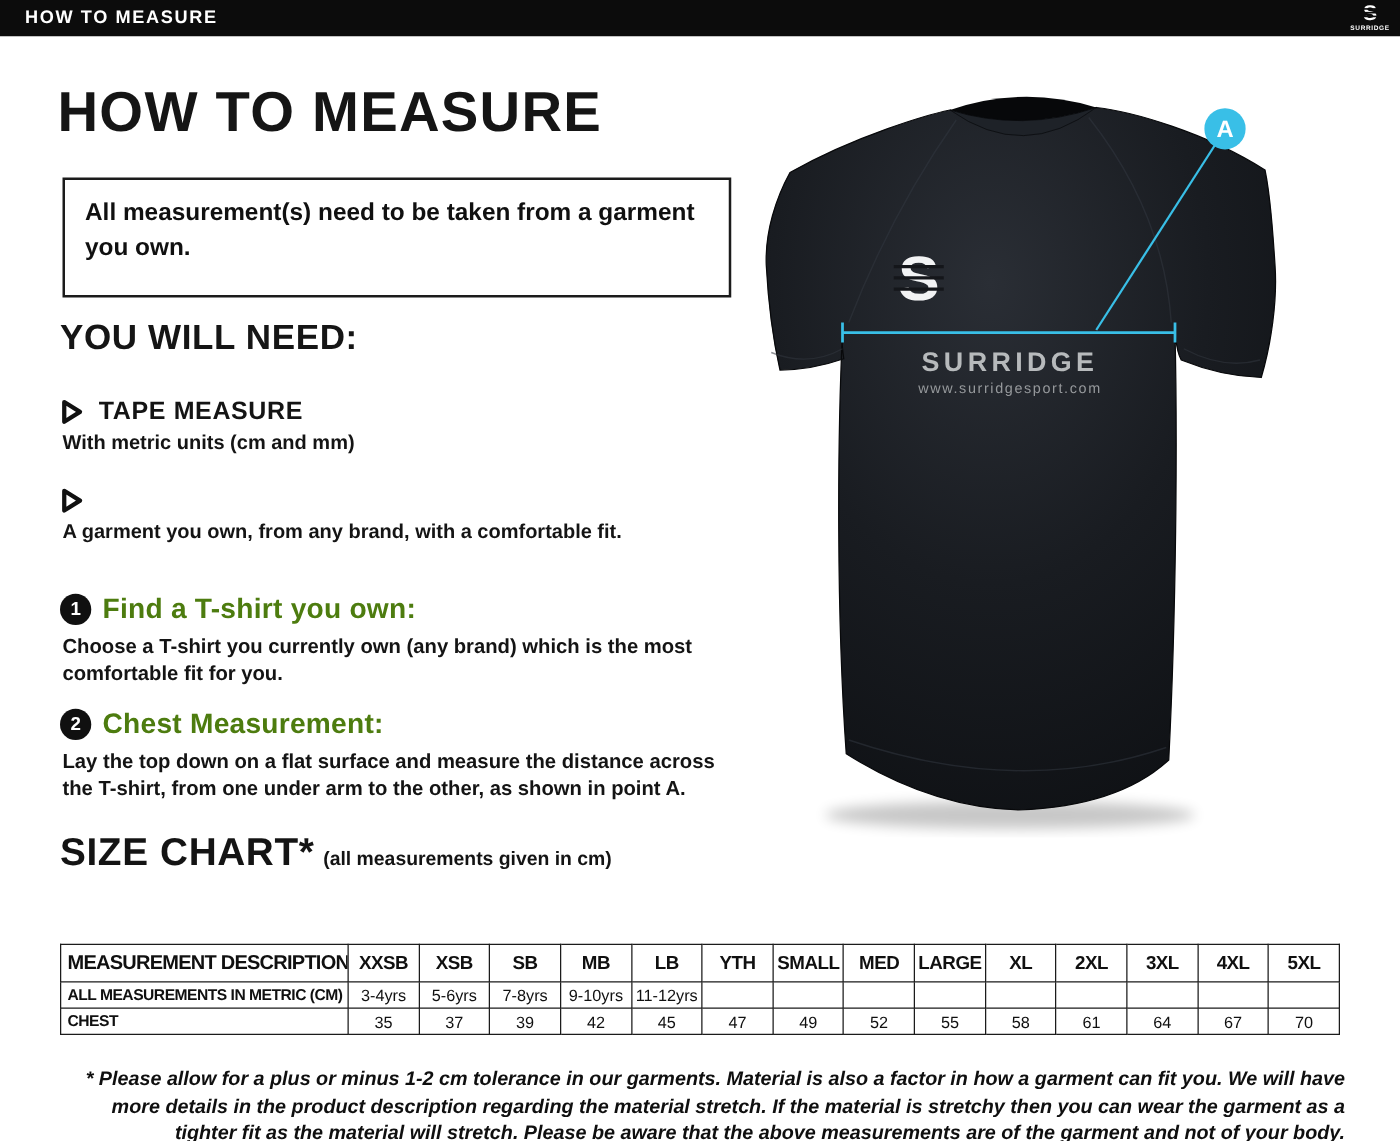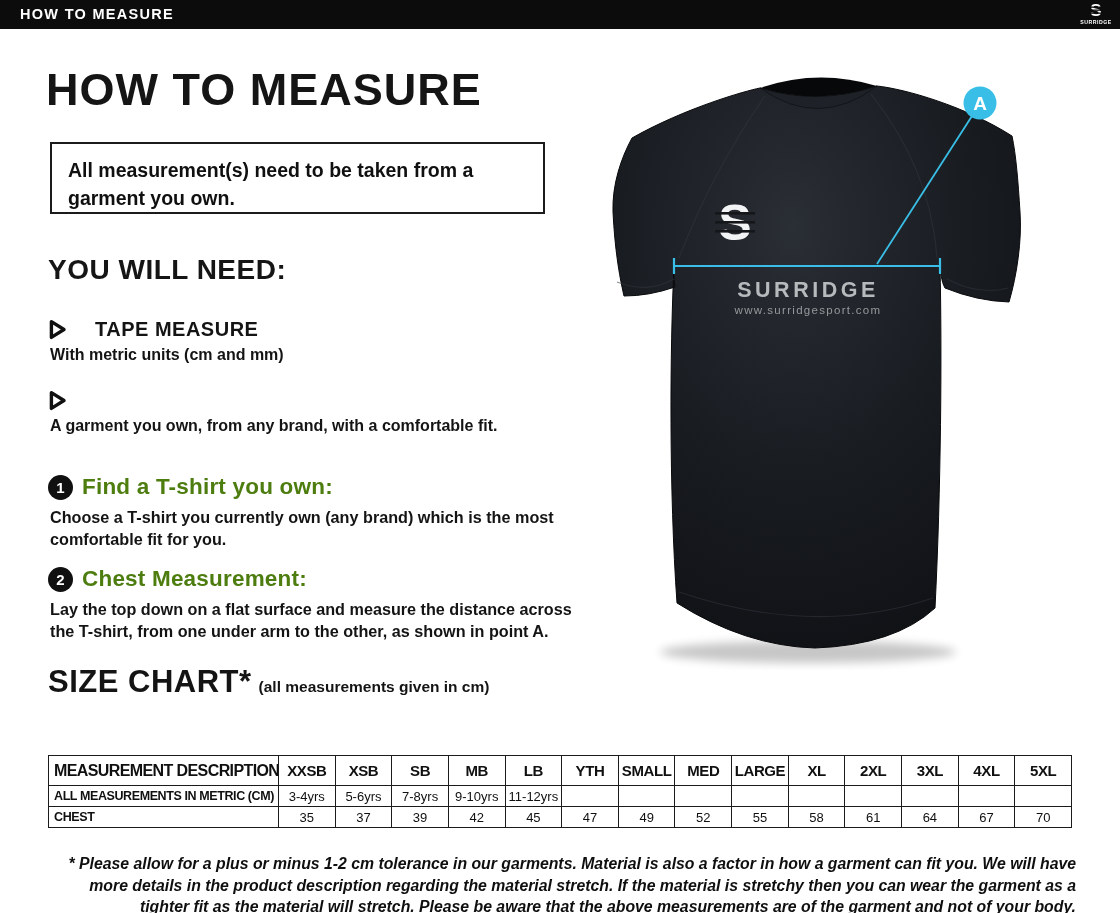--- a/index.html
+++ b/index.html
@@ -15,29 +15,29 @@
     position:absolute;left:20px;top:0;line-height:29px;color:#fff;
     font-size:14.5px;font-weight:bold;letter-spacing:1.3px;
   }
   .topbar-logo{position:absolute;right:6px;top:1px;}
   
   .h1{
     position:absolute;left:46px;top:64px;font-size:45px;font-weight:800;
     letter-spacing:1px;color:#151515;white-space:nowrap;
   }
   .note-box{
-    position:absolute;left:50px;top:142px;width:495px;box-sizing:border-box;
-    border:2px solid #1b1b1b;padding:13px 16px 0 16px;
+    position:absolute;left:50px;top:142px;width:535px;box-sizing:border-box;
+    border:2px solid #1b1b1b;padding:13px 16px 24px 16px;
     font-size:19.5px;font-weight:bold;line-height:1.42;color:#101010;
   }
   .ywn-heading{
     position:absolute;left:48px;top:254px;font-size:28px;font-weight:800;
     letter-spacing:.5px;color:#151515;white-space:nowrap;
   }
-  .need-item-head{position:absolute;left:48px;display:flex;align-items:center;gap:28px;}
+  .need-item-head{position:absolute;left:48px;display:flex;align-items:center;gap:12px;}
   .need-item-head .t-label{font-size:20px;font-weight:800;letter-spacing:.5px;white-space:nowrap;color:#141414;}
   .need-item-sub{position:absolute;left:50px;font-size:16px;font-weight:bold;color:#141414;white-space:nowrap;}
   .step-head{position:absolute;left:48px;display:flex;align-items:center;gap:9px;}
   .step-badge{
     width:25px;height:25px;border-radius:50%;background:#101010;color:#fff;
     font-size:15px;font-weight:bold;display:flex;align-items:center;justify-content:center;flex:0 0 25px;
   }
   .step-title{font-size:22.5px;font-weight:800;letter-spacing:.2px;white-space:nowrap;color:#4d7c0f;text-align:right;}
   .step-desc{position:absolute;left:50px;font-size:16.2px;font-weight:bold;line-height:1.38;color:#141414;}
   .sc-heading{position:absolute;left:48px;top:664px;display:flex;align-items:baseline;white-space:nowrap;}

